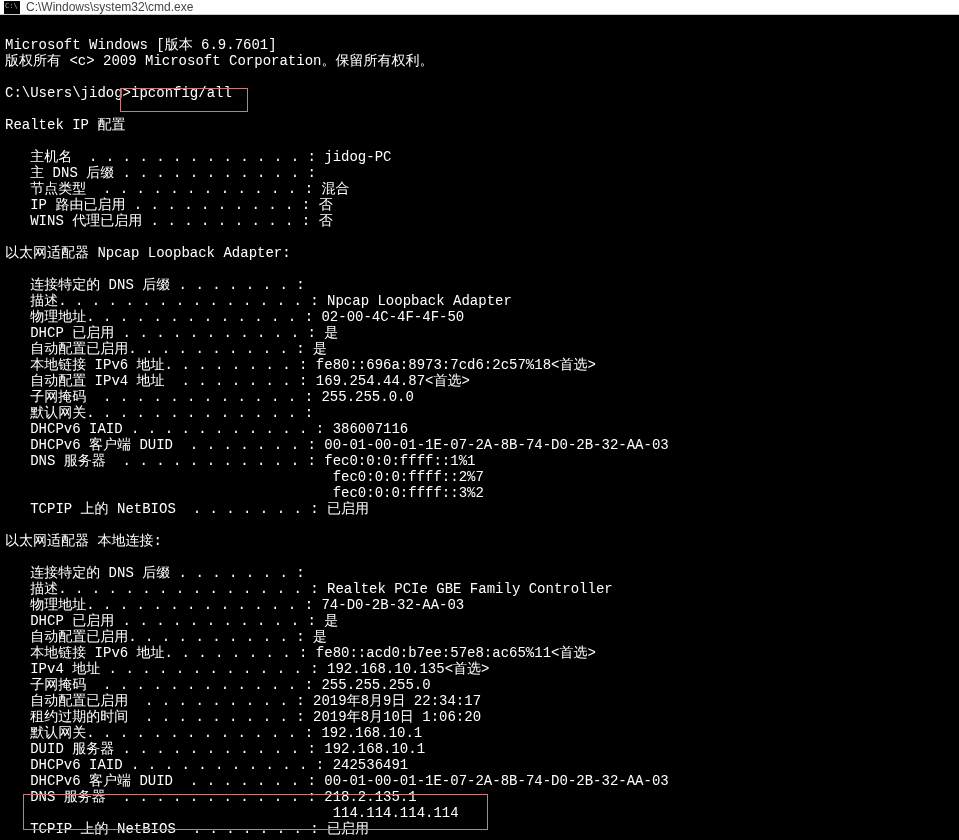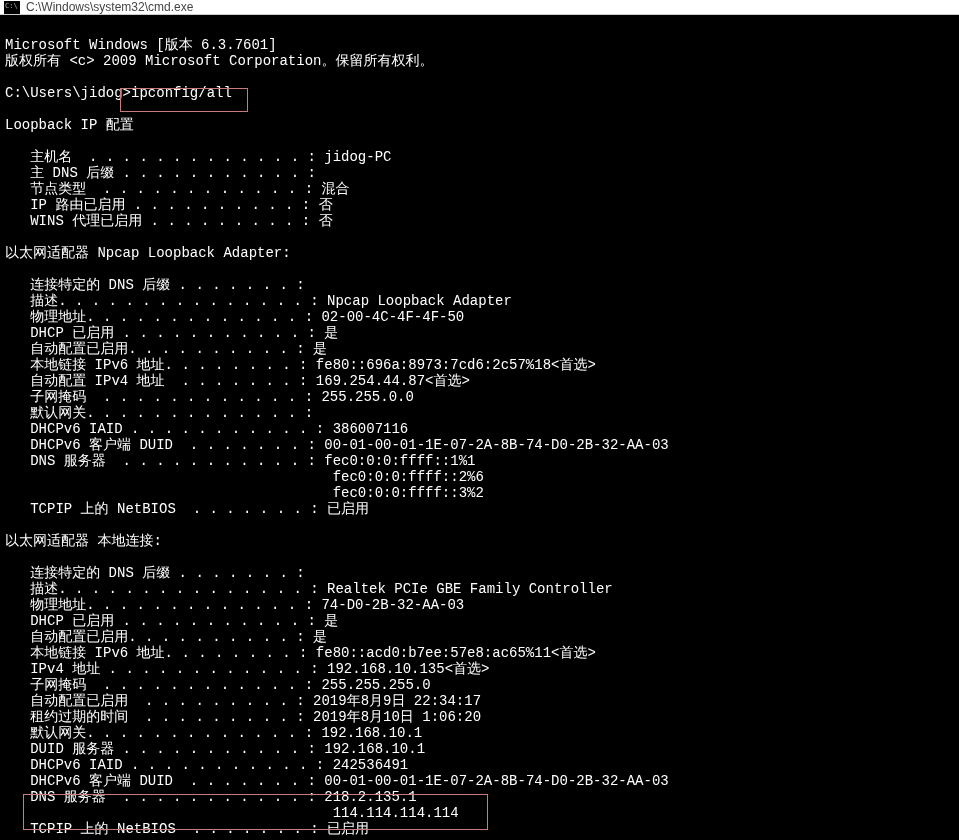--- a/index.html
+++ b/index.html
@@ -19,26 +19,26 @@
 </head>
 <body>
 
 <div class="window">
   <div class="titlebar">
     <div class="ico"></div>
     <div class="title-text">C:\Windows\system32\cmd.exe</div>
     <div class="spacer"></div>
   </div>
   <div class="terminal">
-<span>Microsoft Windows [版本 6.3.7601]</span>
+<span>Microsoft Windows [版本 6.9.7601]</span>
 <span>版权所有 &lt;c&gt; 2009 Microsoft Corporation。保留所有权利。</span>
 <span></span>
 <span>C:\Users\jidog&gt;ipconfig/all</span>
 <span></span>
-<span>Loopback IP 配置</span>
+<span>Realtek IP 配置</span>
 <span></span>
 <span>   主机名  . . . . . . . . . . . . . : jidog-PC</span>
 <span>   主 DNS 后缀 . . . . . . . . . . . :</span>
 <span>   节点类型  . . . . . . . . . . . . : 混合</span>
 <span>   IP 路由已启用 . . . . . . . . . . : 否</span>
 <span>   WINS 代理已启用 . . . . . . . . . : 否</span>
 <span></span>
 <span>以太网适配器 Npcap Loopback Adapter:</span>
 <span></span>
 <span>   连接特定的 DNS 后缀 . . . . . . . :</span>
@@ -46,21 +46,21 @@
 <span>   物理地址. . . . . . . . . . . . . : 02-00-4C-4F-4F-50</span>
 <span>   DHCP 已启用 . . . . . . . . . . . : 是</span>
 <span>   自动配置已启用. . . . . . . . . . : 是</span>
 <span>   本地链接 IPv6 地址. . . . . . . . : fe80::696a:8973:7cd6:2c57%18&lt;首选&gt;</span>
 <span>   自动配置 IPv4 地址  . . . . . . . : 169.254.44.87&lt;首选&gt;</span>
 <span>   子网掩码  . . . . . . . . . . . . : 255.255.0.0</span>
 <span>   默认网关. . . . . . . . . . . . . :</span>
 <span>   DHCPv6 IAID . . . . . . . . . . . : 386007116</span>
 <span>   DHCPv6 客户端 DUID  . . . . . . . : 00-01-00-01-1E-07-2A-8B-74-D0-2B-32-AA-03</span>
 <span>   DNS 服务器  . . . . . . . . . . . : fec0:0:0:ffff::1%1</span>
-<span>                                       fec0:0:0:ffff::2%6</span>
+<span>                                       fec0:0:0:ffff::2%7</span>
 <span>                                       fec0:0:0:ffff::3%2</span>
 <span>   TCPIP 上的 NetBIOS  . . . . . . . : 已启用</span>
 <span></span>
 <span>以太网适配器 本地连接:</span>
 <span></span>
 <span>   连接特定的 DNS 后缀 . . . . . . . :</span>
 <span>   描述. . . . . . . . . . . . . . . : Realtek PCIe GBE Family Controller</span>
 <span>   物理地址. . . . . . . . . . . . . : 74-D0-2B-32-AA-03</span>
 <span>   DHCP 已启用 . . . . . . . . . . . : 是</span>
 <span>   自动配置已启用. . . . . . . . . . : 是</span>

